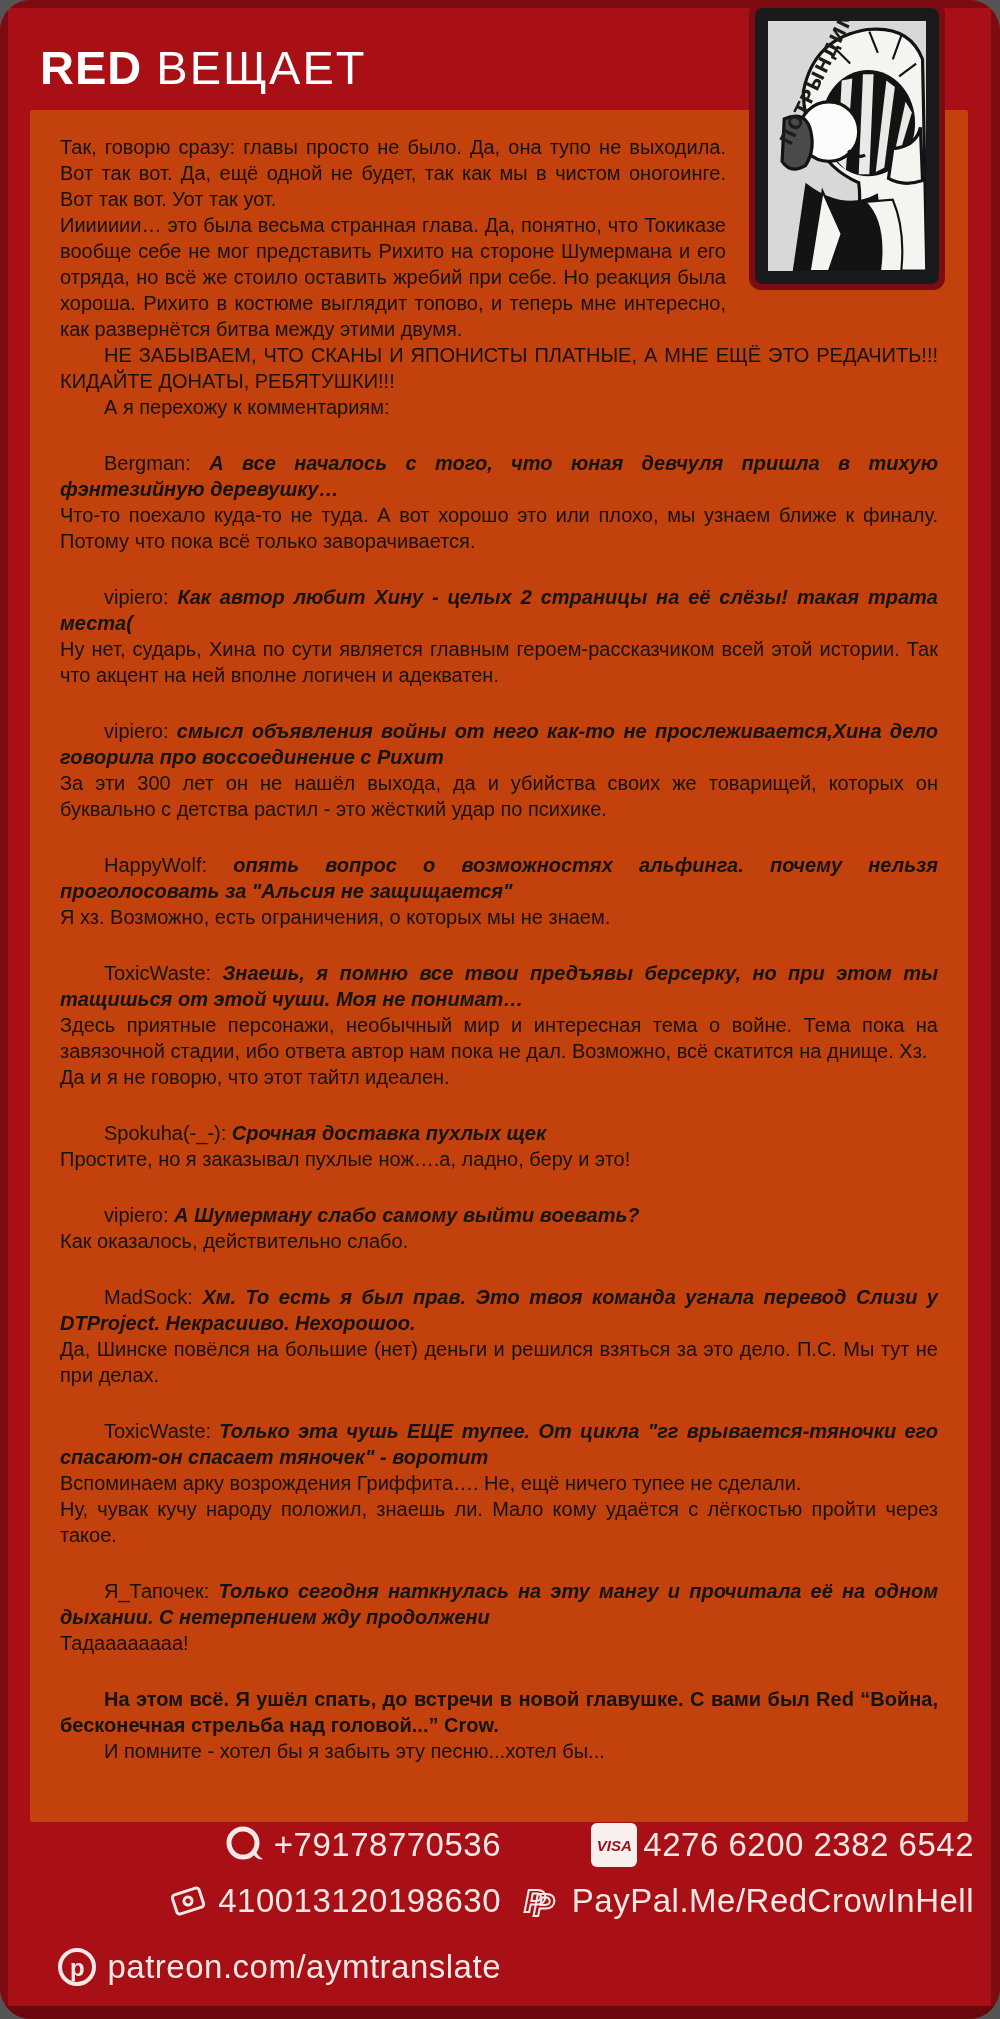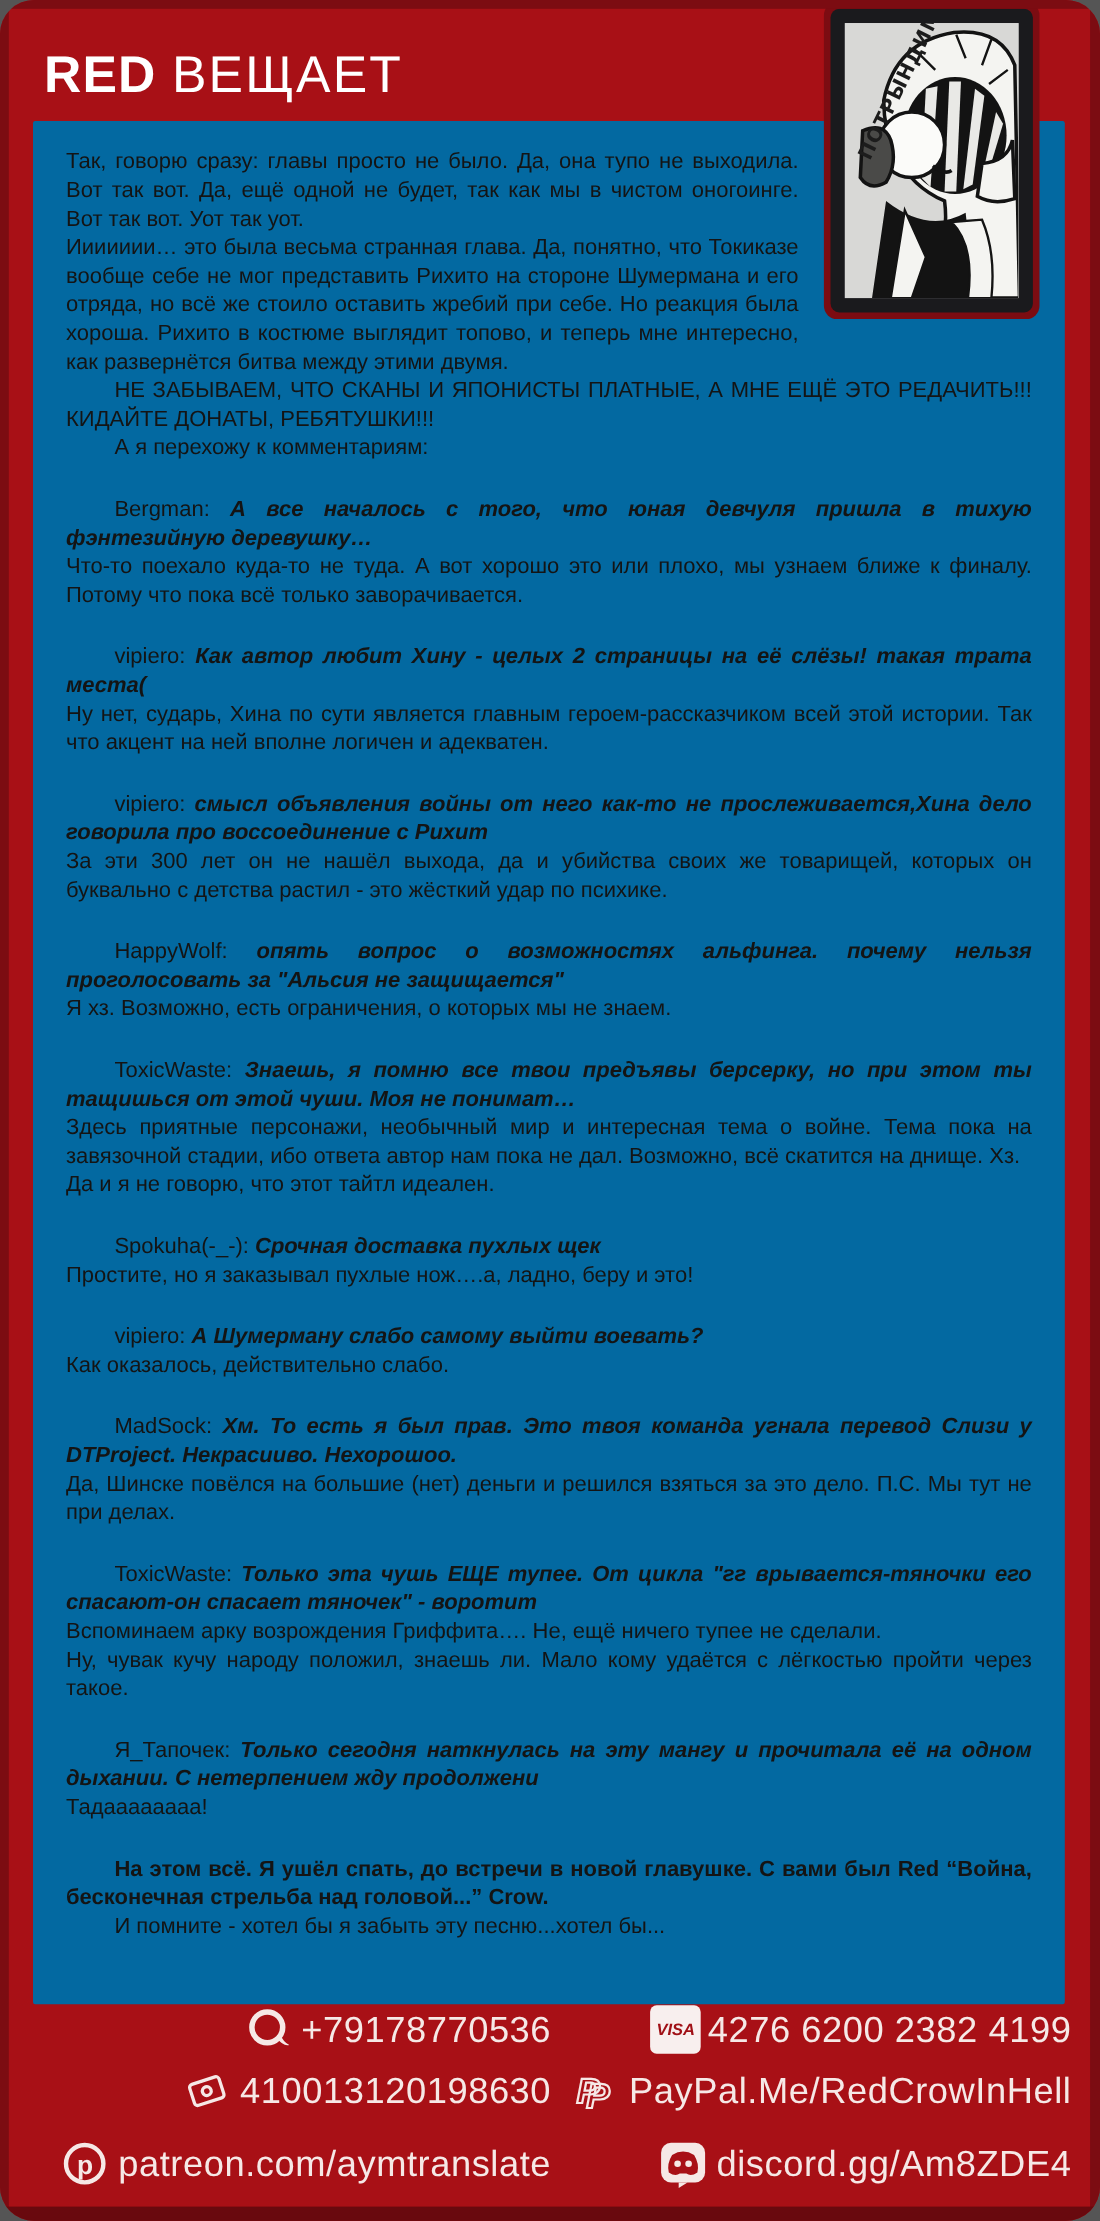--- a/index.html
+++ b/index.html
@@ -18,21 +18,21 @@
 
   
   .header{position:absolute;left:40px;top:40px;z-index:2;color:#fff;
     font-size:47px;letter-spacing:1px;white-space:nowrap;}
   .header .t-bold{font-weight:900;}
   .header .t-light{font-weight:400;letter-spacing:2px;}
 
   
   .content{
     position:absolute;left:30px;top:110px;width:938px;height:1712px;
-    background:#0369a1;box-sizing:border-box;padding:24px 30px 20px 30px;
+    background:#c2410c;box-sizing:border-box;padding:24px 30px 20px 30px;
     color:#141414;font-size:20px;line-height:26px;text-align:justify;
     z-index:1;border-radius:2px;
   }
   .content p{margin:0;}
   .wrap-spacer{float:right;width:212px;height:160px;}
   .indent{text-indent:44px;}
   .comment{margin-top:30px !important;text-indent:44px;}
   .comment-quote{font-weight:bold;font-style:italic;}
   .reply{white-space:pre-line;}
   .outro-p1{margin-top:30px !important;font-weight:bold;}
@@ -193,39 +193,27 @@
           </svg>
         </span>
         <span class="f-text">patreon.com/aymtranslate</span>
       </div>
     </div>
     <div class="footer-col footer-col-right">
       <div class="footer-item">
         <span class="f-icon">
           <span class="visa-badge">VISA</span>
         </span>
-        <span class="f-text">4276 6200 2382 4199</span>
+        <span class="f-text">4276 6200 2382 6542</span>
       </div>
       <div class="footer-item">
         <span class="f-icon">
           <svg width="44" height="44" viewBox="0 0 44 44">
             <text x="4" y="33" font-family="Liberation Sans, sans-serif" font-size="32" font-weight="bold" font-style="italic" fill="none" stroke="#f6e8e6" stroke-width="2">P</text>
             <text x="13" y="37" font-family="Liberation Sans, sans-serif" font-size="32" font-weight="bold" font-style="italic" fill="none" stroke="#f6e8e6" stroke-width="2">P</text>
           </svg>
         </span>
         <span class="f-text">PayPal.Me/RedCrowInHell</span>
       </div>
-      <div class="footer-item row3">
-        <span class="f-icon">
-          <svg width="44" height="44" viewBox="0 0 44 44">
-            <rect x="2" y="3" width="40" height="36" rx="9" fill="#f6e8e6"></rect>
-            <path d="M12 14 Q22 8 32 14 Q37 22 35 30 Q29 34 25 31 L19 31 Q15 34 9 30 Q7 22 12 14 Z" fill="#a81016"></path>
-            <circle cx="17" cy="22" r="3" fill="#f6e8e6"></circle>
-            <circle cx="27" cy="22" r="3" fill="#f6e8e6"></circle>
-            <path d="M18 39 L18 44 L26 39 Z" fill="#f6e8e6"></path>
-          </svg>
-        </span>
-        <span class="f-text">discord.gg/Am8ZDE4</span>
-      </div>
     </div>
   </div>
 
 </div>
 
 </body></html>

